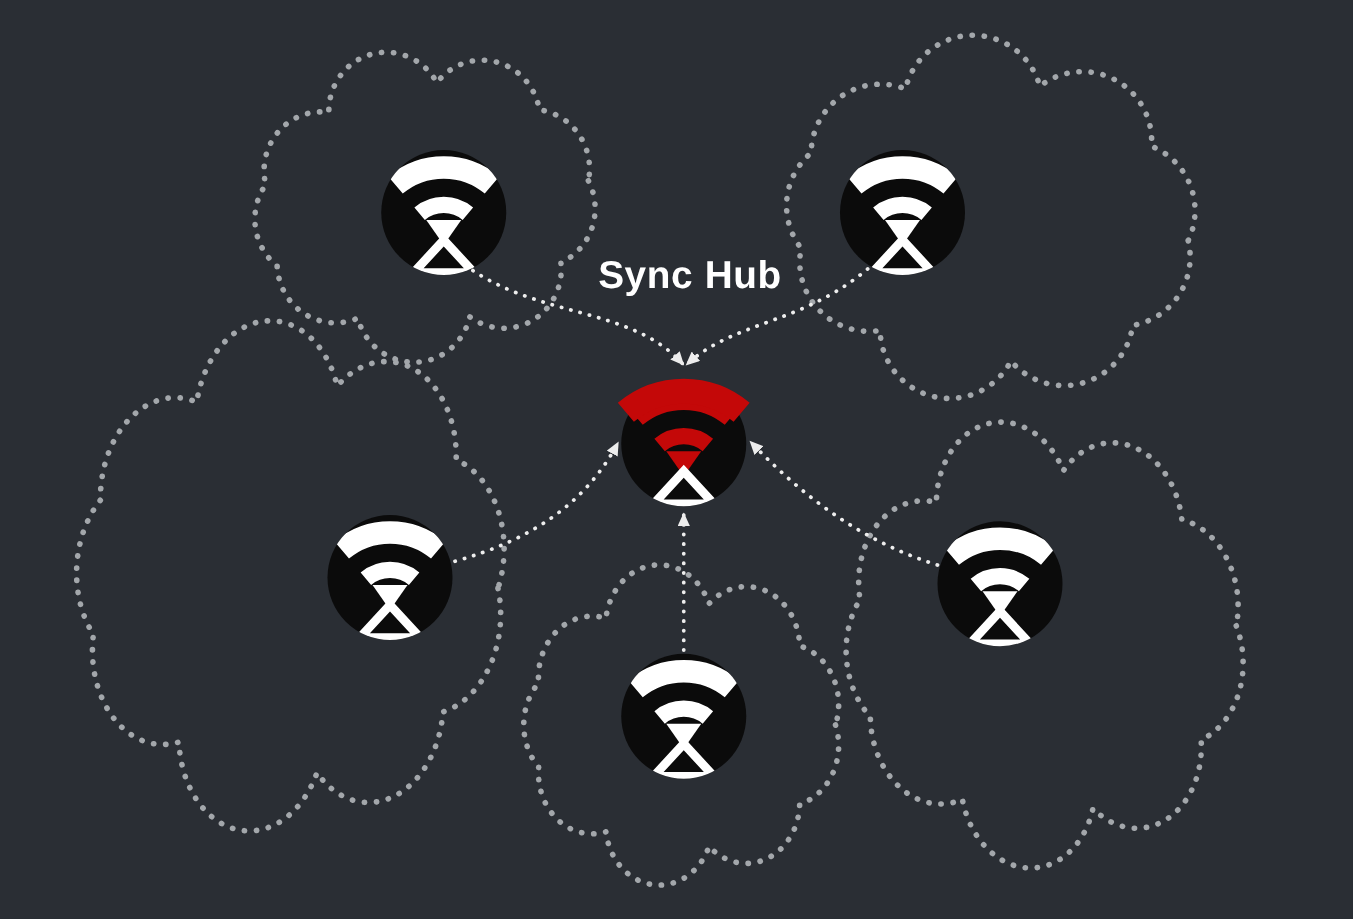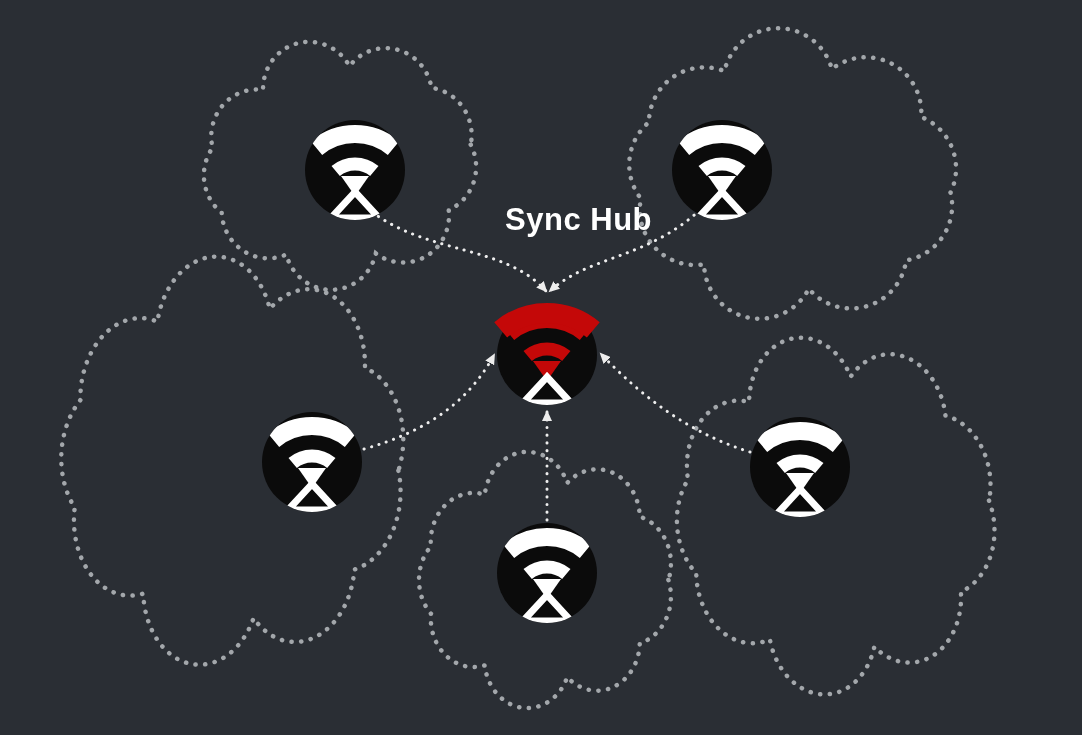--- a/index.html
+++ b/index.html
@@ -48,21 +48,21 @@
   .hub-label {
     position: absolute;
     left: 452px;
     top: 202px;
     width: 200px;
     font-family: "Liberation Sans", sans-serif;
     font-size: 31px;
     font-weight: bold;
     letter-spacing: 0.5px;
     color: #ffffff;
-    text-align: right;
+    text-align: center;
     white-space: nowrap;
     user-select: none;
   }
 </style>
 </head>
 <body>
 
 <div class="stage">
 
   <svg class="diagram-svg" viewBox="0 0 1082 735" xmlns="http://www.w3.org/2000/svg">

